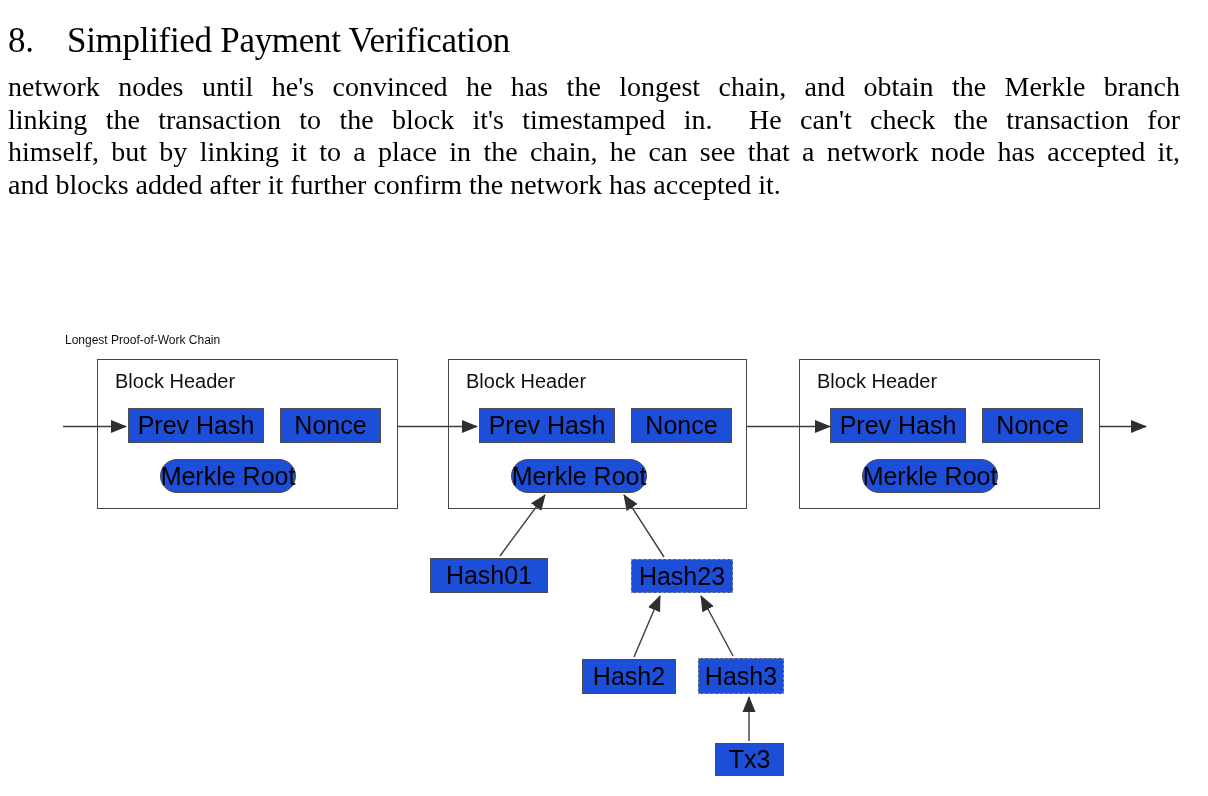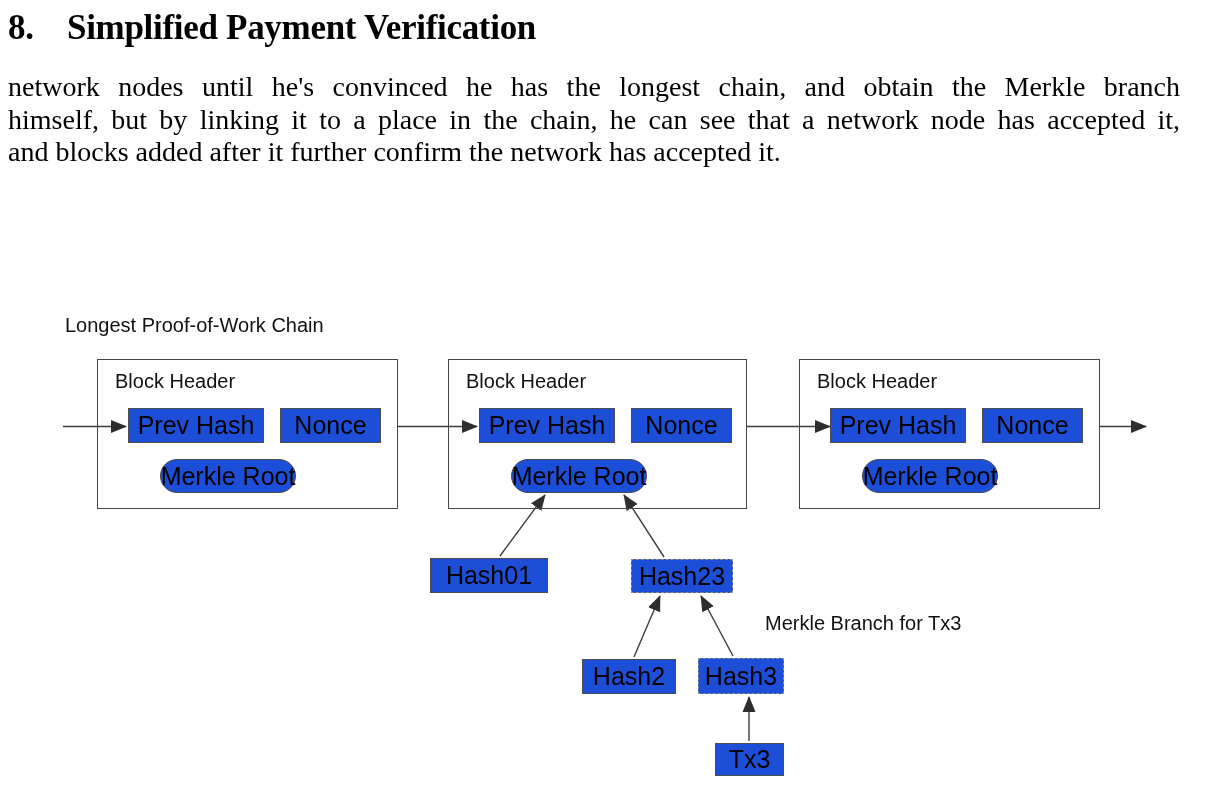--- a/index.html
+++ b/index.html
@@ -9,22 +9,22 @@
     height: 796px;
     background: #ffffff;
     overflow: hidden;
     color: #000;
     font-family: "Liberation Serif", "DejaVu Serif", serif;
   }
   
   .heading {
     position: absolute;
     left: 8px;
-    top: 9px;
-    font-weight: bold;
+    top: 22px;
+    font-weight: normal;
     font-size: 35px;
     line-height: 38px;
     letter-spacing: -0.3px;
     white-space: nowrap;
   }
   .hnum { display: inline-block; width: 59px; }
   
   .para {
     position: absolute;
     left: 8px;
@@ -37,24 +37,25 @@
     white-space: nowrap;
     text-align: justify;
     text-align-last: justify;
     text-justify: inter-word;
   }
   .pline.last { text-align-last: left; }
   
   .dlabel {
     position: absolute;
     font-family: "Liberation Sans", "DejaVu Sans", sans-serif;
-    font-size: 20px;
+    font-size: 12px;
     line-height: 22px;
     color: #111;
     white-space: nowrap;
+    margin-top: 15px;
   }
   .block {
     position: absolute;
     top: 359px;
     height: 150px;
     border: 1.5px solid #464646;
     box-sizing: border-box;
     background: transparent;
   }
   .block-title {
@@ -95,20 +96,21 @@
 <body>
 
 <div class="page">
 
   <div class="heading">
     <span class="hnum">8.</span><span>Simplified Payment Verification</span>
   </div>
 
   <div class="para">
     <div class="pline">network nodes until he's convinced he has the longest chain, and obtain the Merkle branch</div>
+    <div class="pline">linking the transaction to the block it's timestamped in.&nbsp; He can't check the transaction for</div>
     <div class="pline">himself, but by linking it to a place in the chain, he can see that a network node has accepted it,</div>
     <div class="pline last">and blocks added after it further confirm the network has accepted it.</div>
   </div>
 
   <svg class="overlay" viewBox="0 0 1208 796">
     <defs>
       <marker id="arw" markerUnits="userSpaceOnUse" markerWidth="18" markerHeight="15" refX="15" refY="7" orient="auto">
         <path d="M0,0.5 L16,7 L0,13.5 Z" fill="#2e2e2e"></path>
       </marker>
     </defs>
@@ -119,21 +121,20 @@
       <line x1="1100" y1="426.5" x2="1146" y2="426.5" marker-end="url(#arw)"></line>
       <line x1="500" y1="556" x2="545" y2="495" marker-end="url(#arw)"></line>
       <line x1="664" y1="557" x2="624" y2="495" marker-end="url(#arw)"></line>
       <line x1="634" y1="657" x2="660" y2="596" marker-end="url(#arw)"></line>
       <line x1="733" y1="656" x2="701" y2="596" marker-end="url(#arw)"></line>
       <line x1="749" y1="741" x2="749" y2="697" marker-end="url(#arw)"></line>
     </g>
   </svg>
 
   <div class="dlabel" style="left:65px; top:314px;">Longest Proof-of-Work Chain</div>
-  <div class="dlabel" style="left:765px; top:612px;">Merkle Branch for Tx3</div>
 
   <div class="block" style="left:97px; width:301px;">
     <div class="block-title">Block Header</div>
     <div class="dbox prev">Prev Hash</div>
     <div class="dbox nonce">Nonce</div>
     <div class="dbox mroot">Merkle Root</div>
   </div>
 
   <div class="block" style="left:448px; width:299px;">
     <div class="block-title">Block Header</div>

